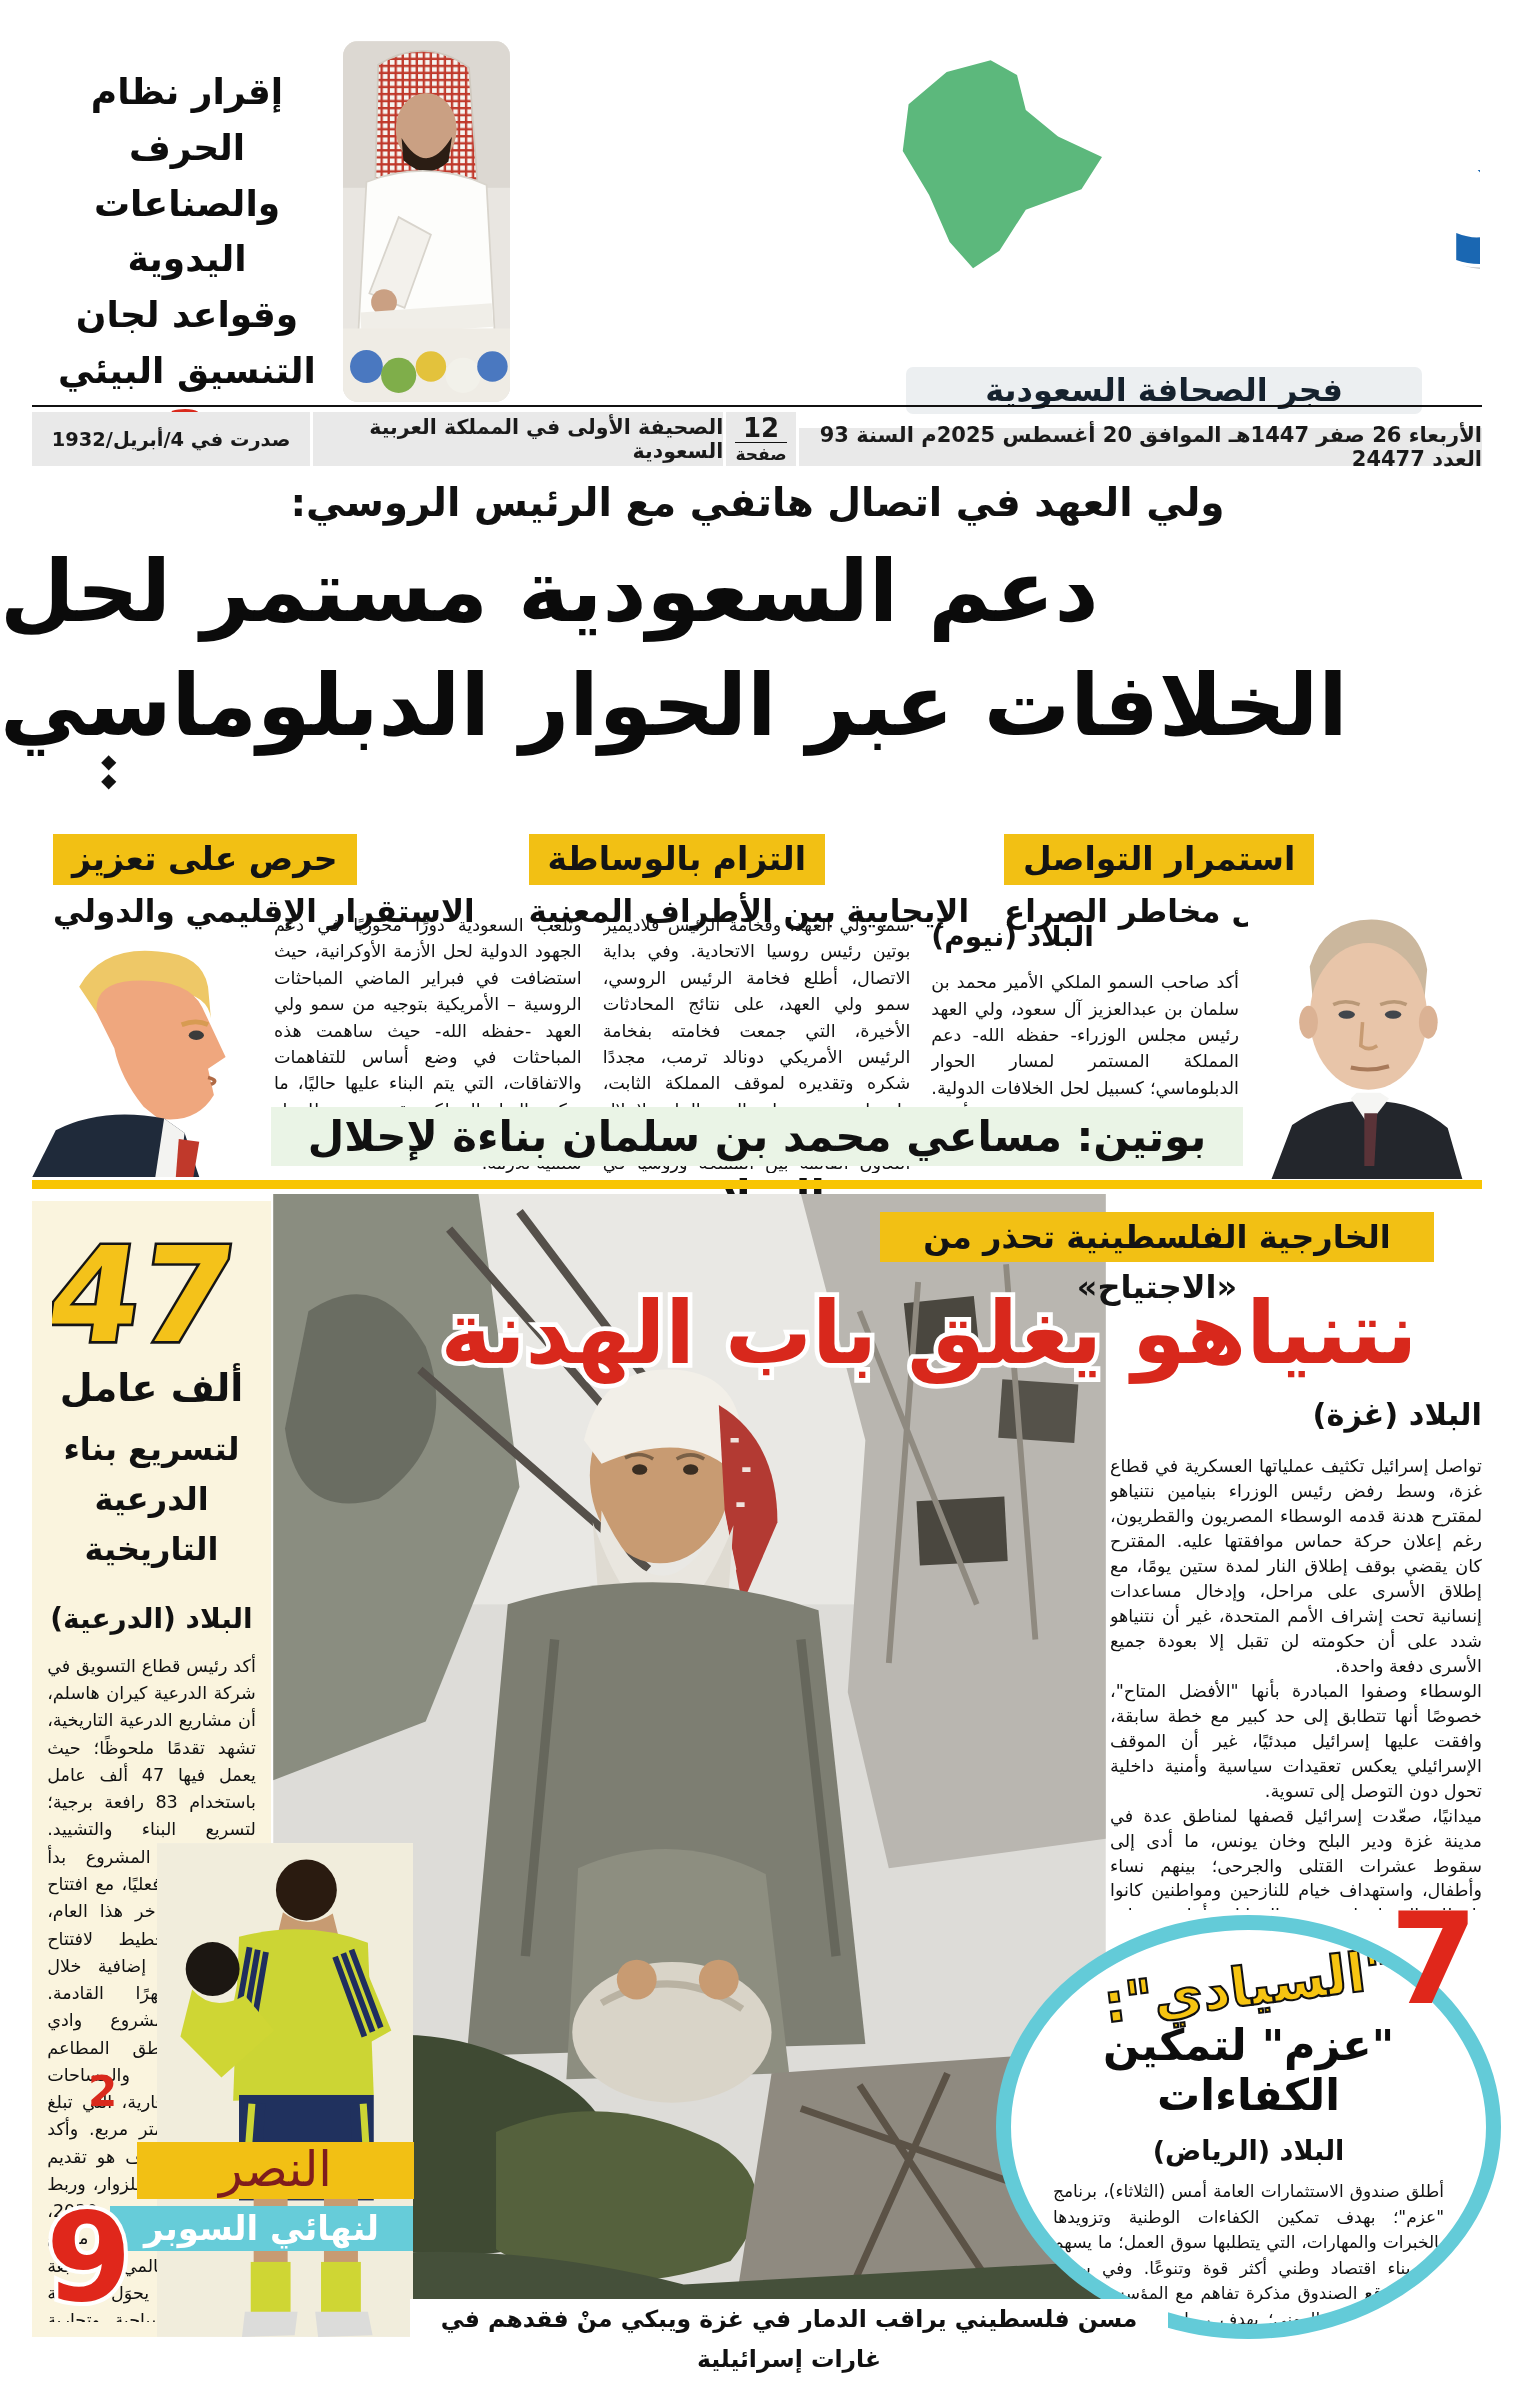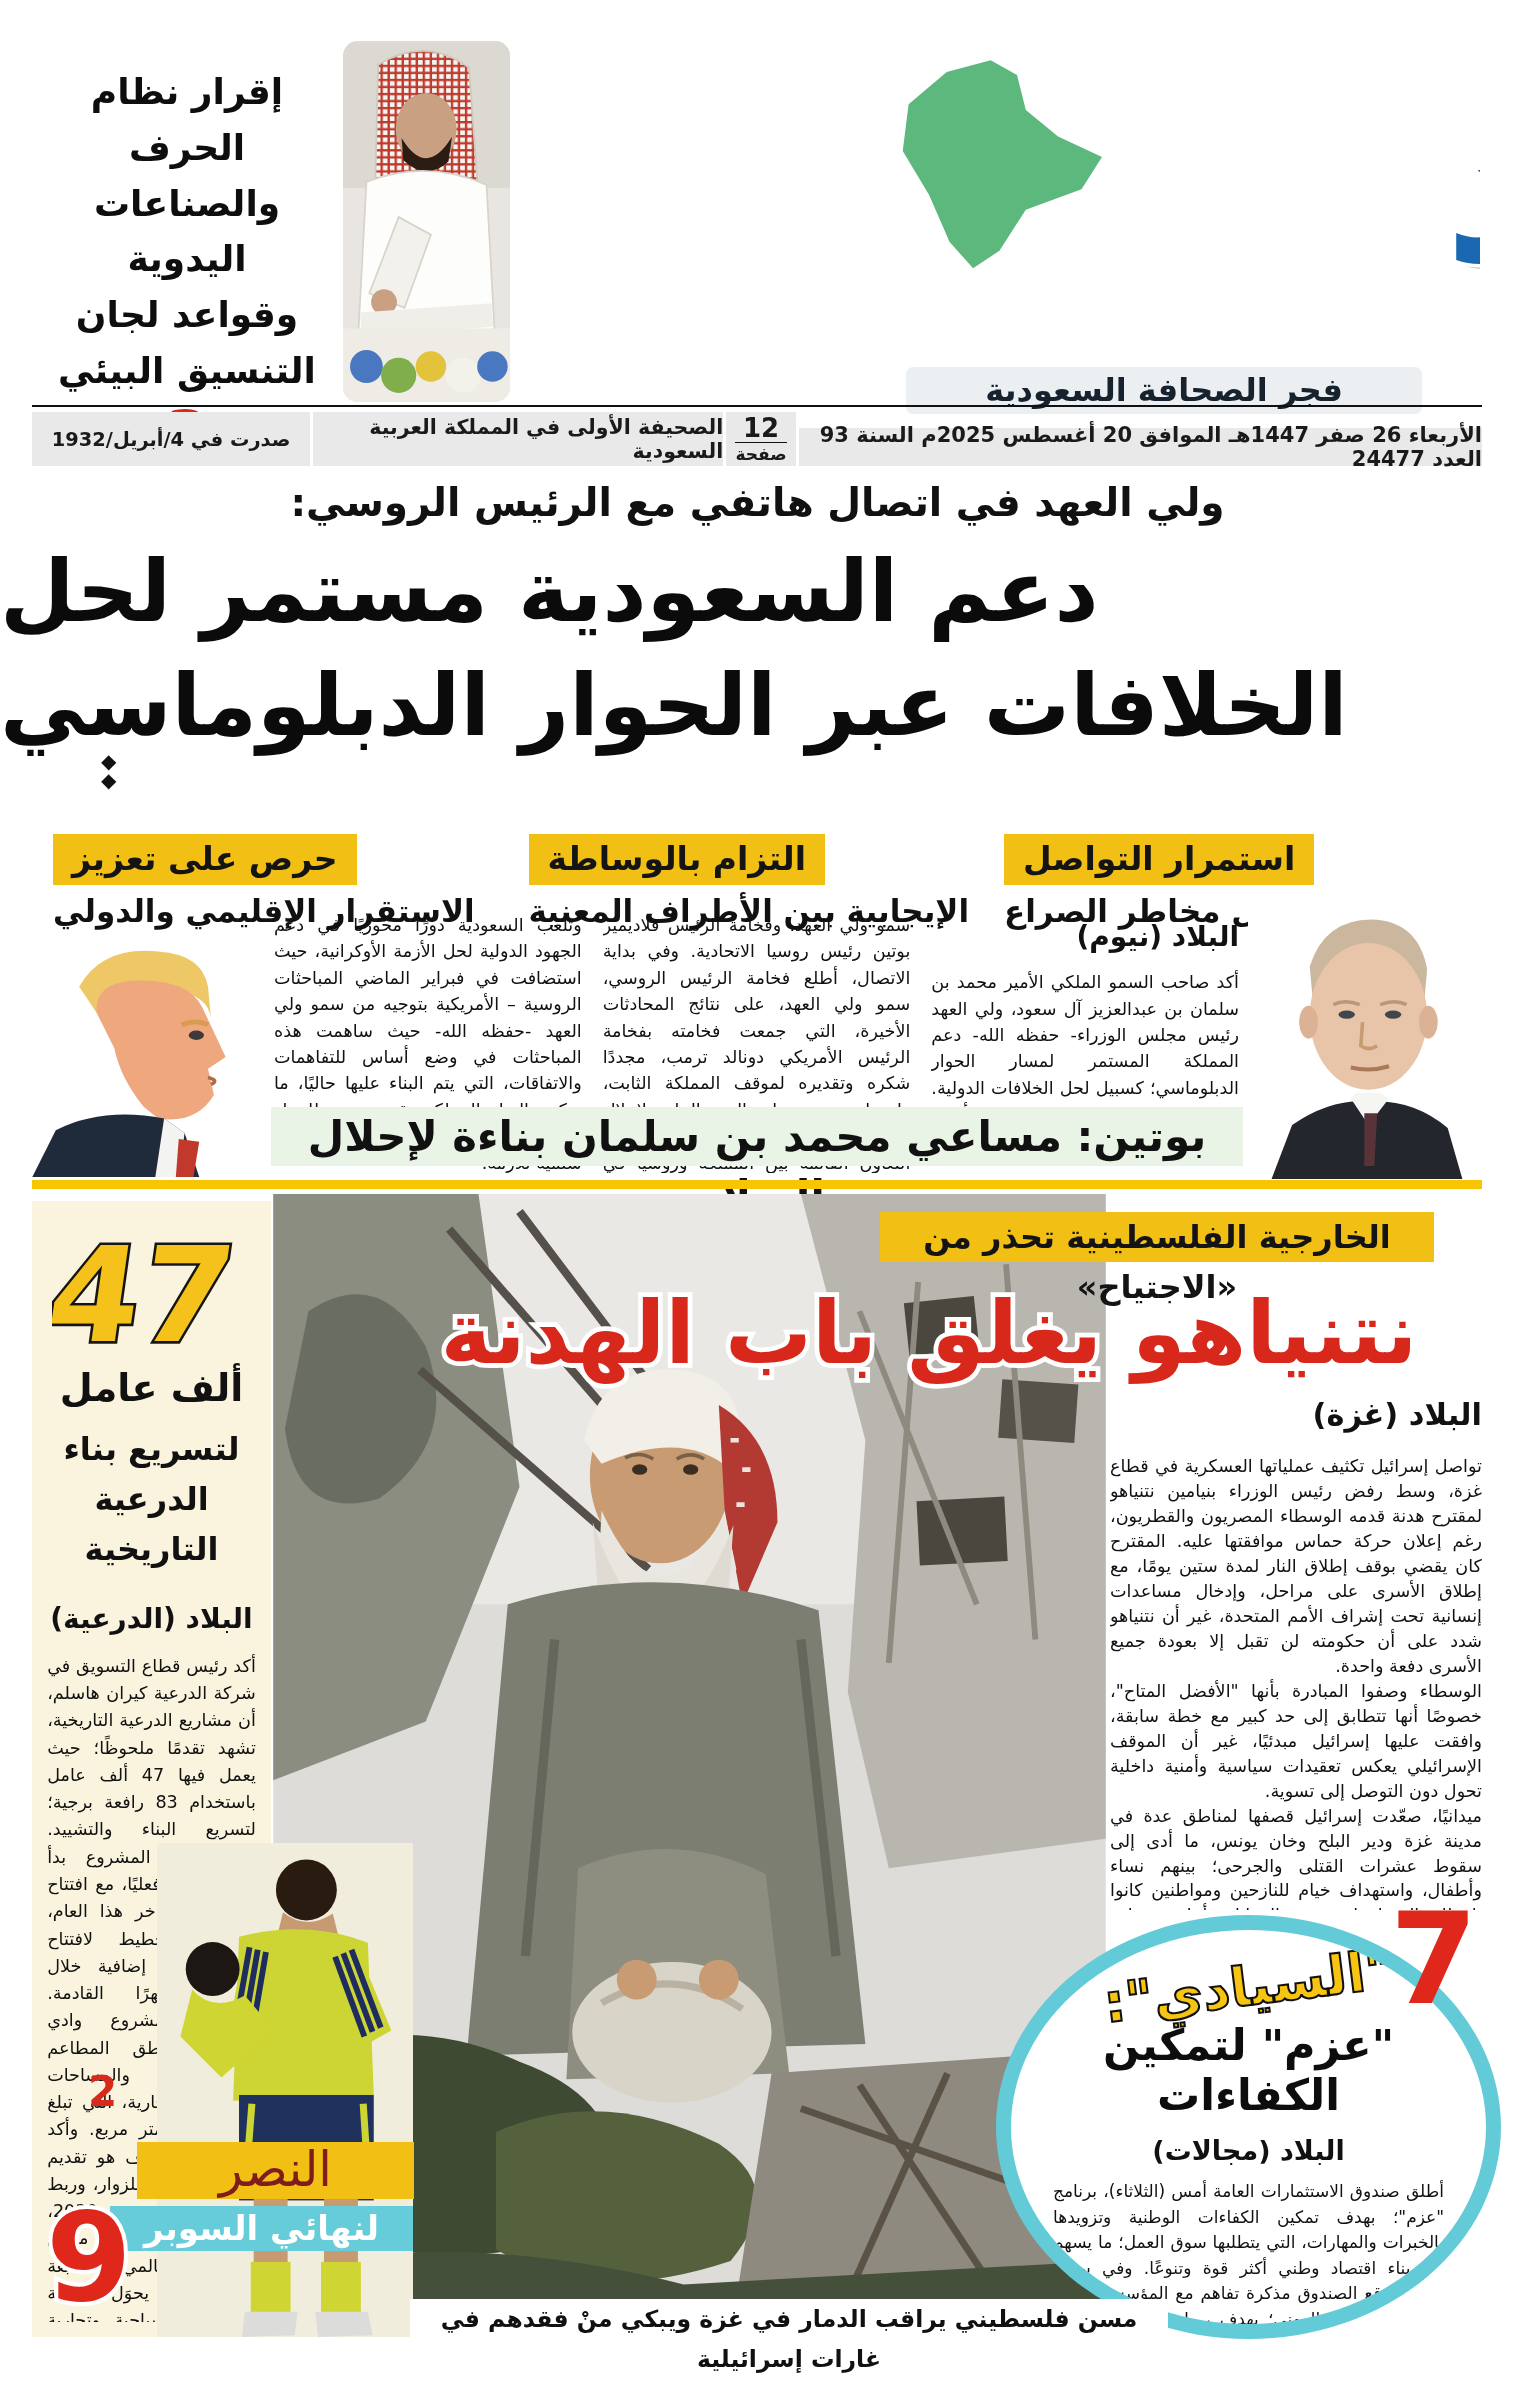--- a/index.html
+++ b/index.html
@@ -32,21 +32,21 @@
                  line-height:1.32;white-space:pre-line;color:#0b0b0b;}
   .ornament{left:101px;top:752px;font-size:20px;line-height:.95;white-space:pre-line;color:#111;}
   .subheads{left:53px;top:834px;width:1409px;display:flex;gap:17.6px;}
   .subhead{flex:1;text-align:left;}
   .subhead-tag{display:inline-block;background:#f2c014;padding:4.7px 19px 7px;font-size:33px;font-weight:bold;color:#141414;}
   .subhead-rest{margin-top:8.2px;font-size:31px;font-weight:bold;}
   .trump-photo{left:32px;top:931px;width:232px;height:246px;z-index:2;}
   .putin-photo{left:1248px;top:896px;width:235px;height:283px;z-index:2;}
   .lead-cols{left:274px;top:912px;width:965px;height:261px;display:flex;gap:21px;overflow:hidden;z-index:1;}
   .lead-col{flex:1;font-size:17.6px;line-height:1.5;text-align:justify;overflow:hidden;}
-  .lead-byline{text-align:right;font-size:28px;font-weight:bold;margin:3.5px 0 11.7px;}
+  .lead-byline{text-align:left;font-size:28px;font-weight:bold;margin:3.5px 0 11.7px;}
   .green-banner{left:271px;top:1107px;width:972px;height:59px;background:#eaf4e6;font-size:42px;
                 font-weight:bold;text-align:center;line-height:59px;z-index:1;}
   .yellow-rule{left:32px;top:1180px;width:1450px;height:9.4px;background:#f8c503;z-index:3;}
   
   .gaza-photo{left:273px;top:1194px;width:833px;height:1142px;z-index:1;}
   .warning-banner{left:880px;top:1212px;width:554px;height:50px;background:#f2c014;font-size:32px;
                   font-weight:bold;line-height:50px;text-align:center;z-index:3;color:#141414;}
   .gaza-headline{left:375px;top:1274px;width:1108px;height:117px;z-index:3;}
   .gaza-byline{left:1110px;top:1397px;width:372px;font-size:30.5px;font-weight:bold;text-align:right;z-index:2;}
   .gaza-body{left:1110px;top:1454px;width:372px;height:456px;font-size:17.6px;line-height:1.42;
@@ -248,21 +248,21 @@
 
 <div class="abs gaza-byline">البلاد (غزة)</div>
 <div class="abs gaza-body">تواصل إسرائيل تكثيف عملياتها العسكرية في قطاع غزة، وسط رفض رئيس الوزراء بنيامين نتنياهو لمقترح هدنة قدمه الوسطاء المصريون والقطريون، رغم إعلان حركة حماس موافقتها عليه. المقترح كان يقضي بوقف إطلاق النار لمدة ستين يومًا، مع إطلاق الأسرى على مراحل، وإدخال مساعدات إنسانية تحت إشراف الأمم المتحدة، غير أن نتنياهو شدد على أن حكومته لن تقبل إلا بعودة جميع الأسرى دفعة واحدة.
 الوسطاء وصفوا المبادرة بأنها "الأفضل المتاح"، خصوصًا أنها تتطابق إلى حد كبير مع خطة سابقة، وافقت عليها إسرائيل مبدئيًا، غير أن الموقف الإسرائيلي يعكس تعقيدات سياسية وأمنية داخلية تحول دون التوصل إلى تسوية.
 ميدانيًا، صعّدت إسرائيل قصفها لمناطق عدة في مدينة غزة ودير البلح وخان يونس، ما أدى إلى سقوط عشرات القتلى والجرحى؛ بينهم نساء وأطفال، واستهداف خيام للنازحين ومواطنين كانوا بانتظار المساعدات. في المقابل، أعلنت وزارة الصحة في غزة أن ضحايا المجاعة وسوء التغذية ارتفع عددهم إلى 266 شخصًا، في ظل شح المساعدات واستمرار الحصار. الخارجية الفلسطينية حذّرت من خطورة المخطط الإسرائيلي لاجتياح مدينة غزة بالكامل، معتبرة أنه يهدد بتهجير أكثر من 900 ألف مواطن، وتدمير ما تبقى من البنية المدنية. وبينما يواصل الوسطاء جهودهم للتهدئة، يظل المشهد مرشحًا لمزيد من التصعيد مع اتساع الفجوة بين المطالب الإسرائيلية والقبول الفلسطيني.</div>
 <div class="abs gaza-pagenum">7</div>
 
 <div class="abs sovereign-circle">
   <div><span class="sov-tag">"السيادي":</span></div>
   <div class="sov-title">"عزم" لتمكين الكفاءات</div>
-  <div class="sov-byline">البلاد (مجالات)</div>
+  <div class="sov-byline">البلاد (الرياض)</div>
   <div class="sov-body">أطلق صندوق الاستثمارات العامة أمس (الثلاثاء)، برنامج "عزم"؛ بهدف تمكين الكفاءات الوطنية وتزويدها بالخبرات والمهارات، التي يتطلبها سوق العمل؛ ما يسهم في بناء اقتصاد وطني أكثر قوة وتنوعًا. وفي سياق متصل، وقع الصندوق مذكرة تفاهم مع المؤسسة العامة للتدريب التقني والمهني؛ بهدف ربط مخرجات البرامج التدريبية بفرص التوظيف في مشاريع الصندوق. وتُعنى المذكرة ببحث إمكانية إنشاء شراكات إستراتيجية بين الجانبين، وتصميم وتطوير البرامج التدريبية؛ وفق احتياج مشاريع الصندوق وسوق العمل، فضلًا عن تنفيذ برامج تدريبية لمنسوبي الصندوق.</div>
 </div>
 
 <div class="abs sidebar">
   <svg width="199" height="141" viewBox="0 0 340 240" style="margin-top:20px">
     <text x="170" y="205" text-anchor="middle" font-family="DejaVu Sans, sans-serif" font-size="225" font-weight="bold" fill="#f4c21a" stroke="#151515" stroke-width="9" paint-order="stroke" transform="skewX(-8)">47</text>
   </svg>
   <div class="sb-sub">ألف عامل</div>
   <div class="sb-title">لتسريع بناء الدرعية
 التاريخية</div>

